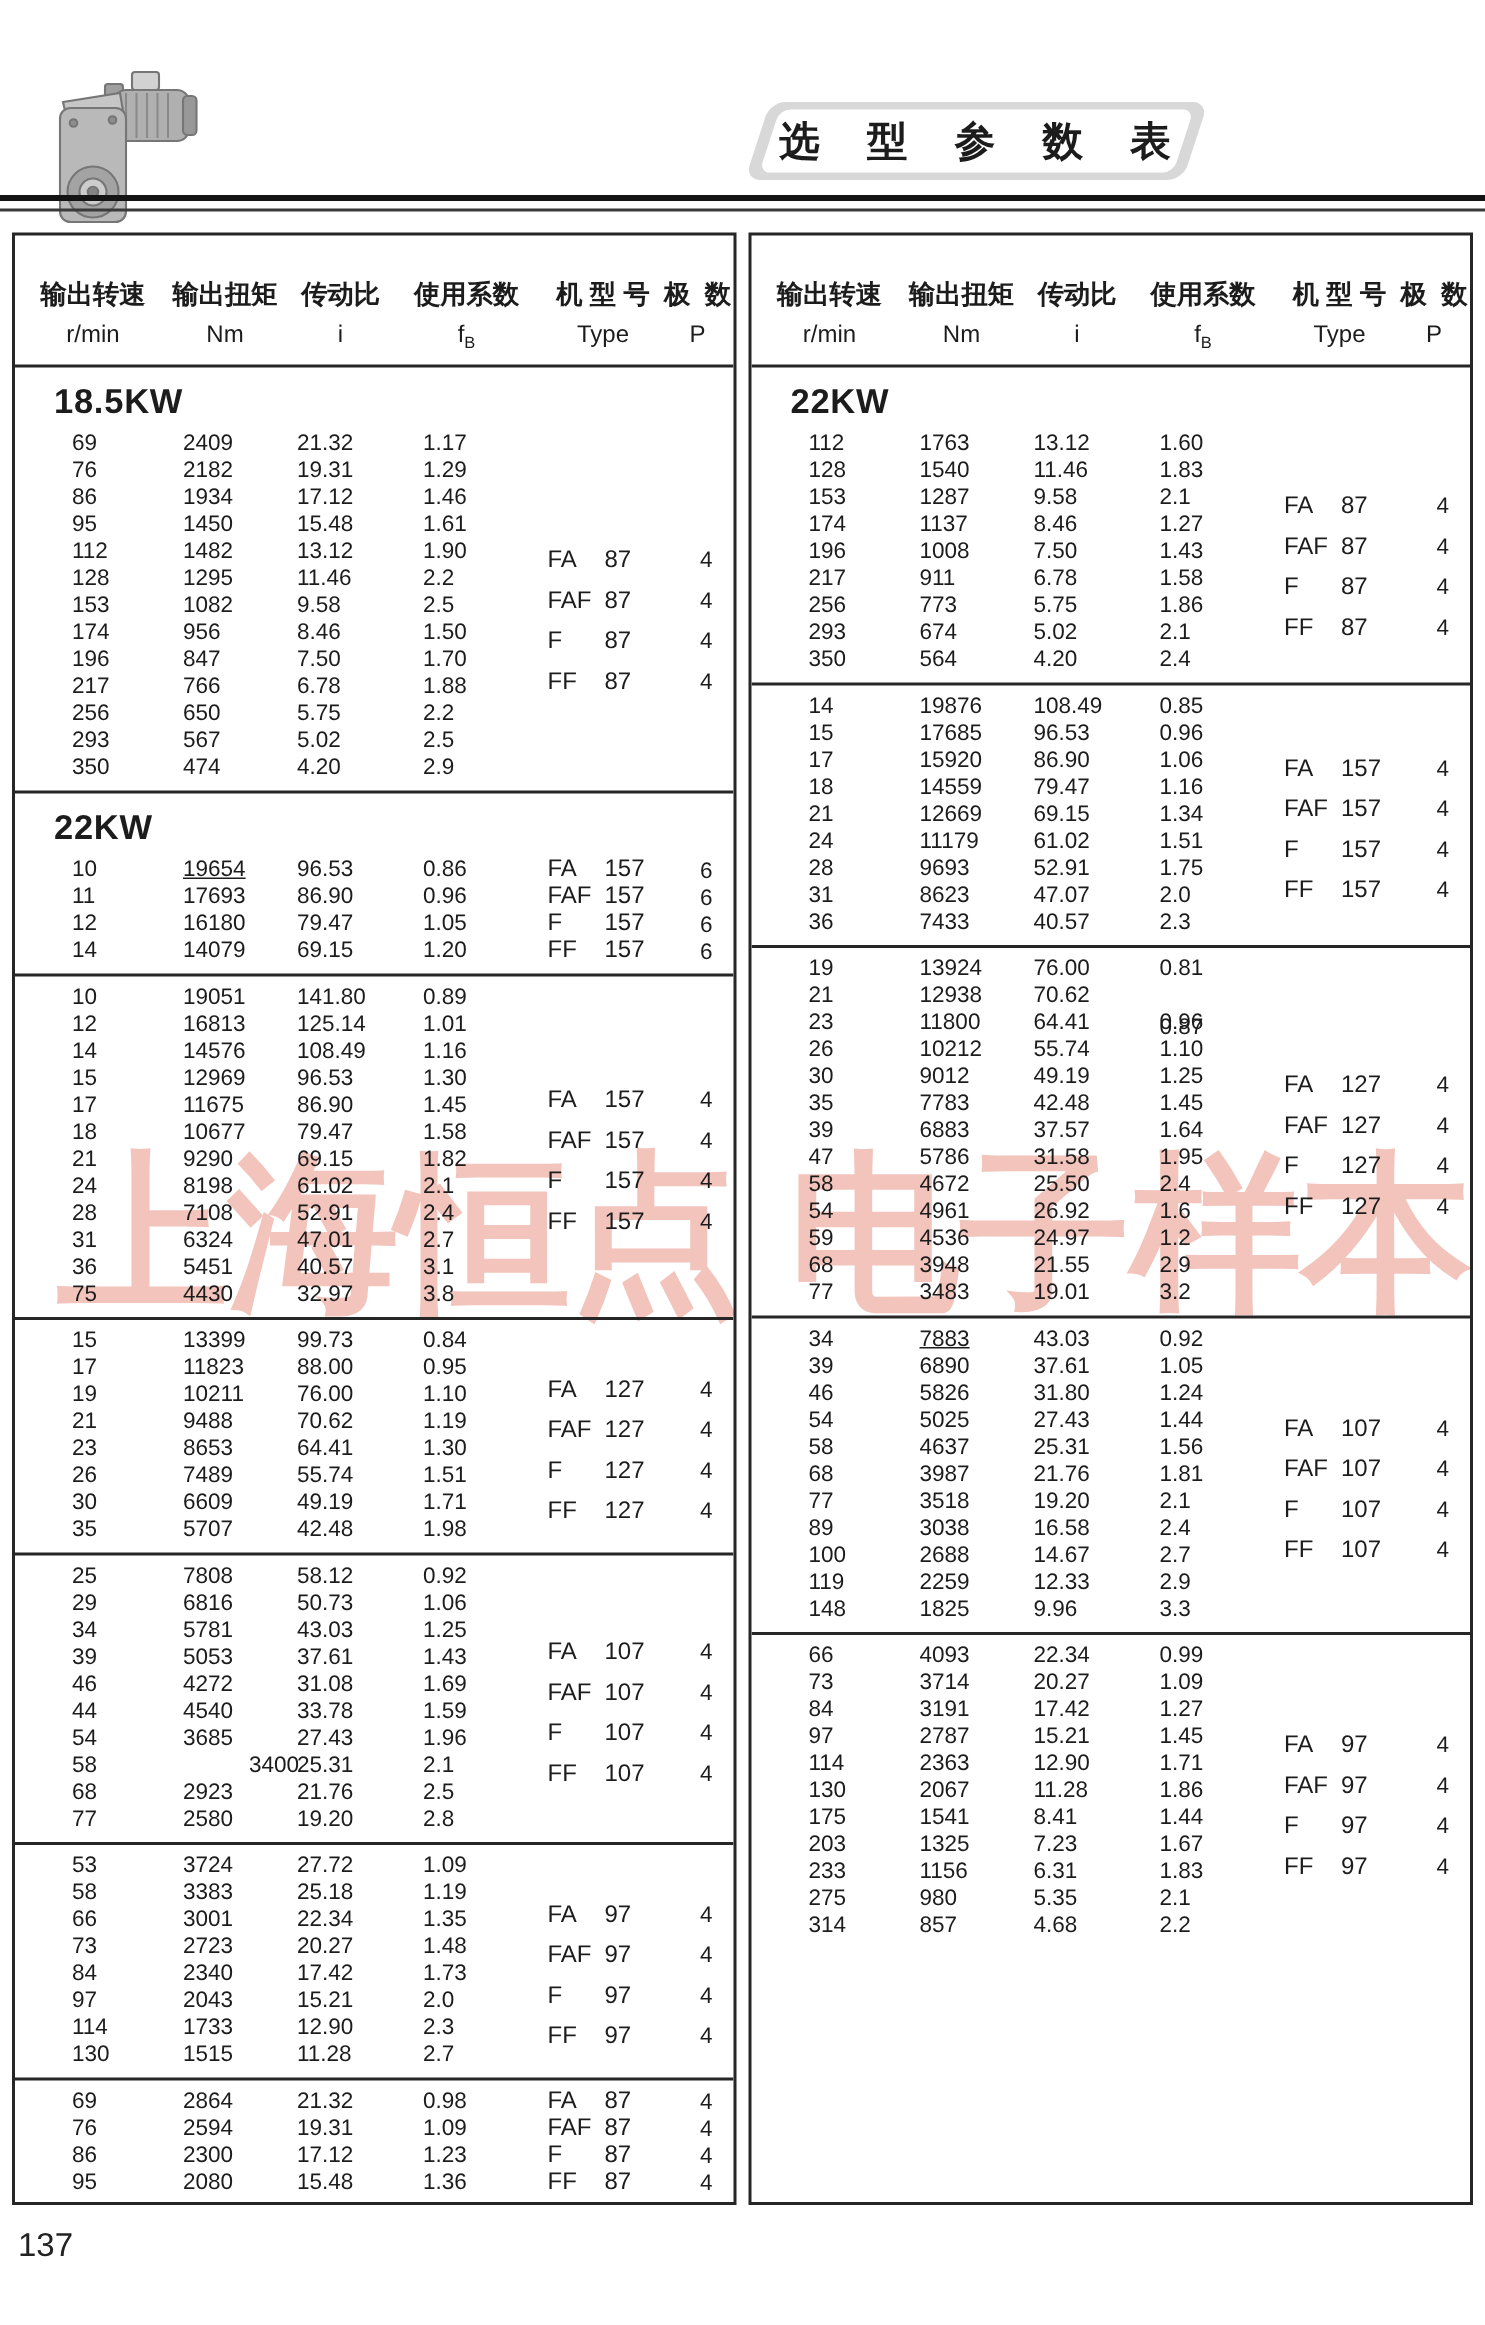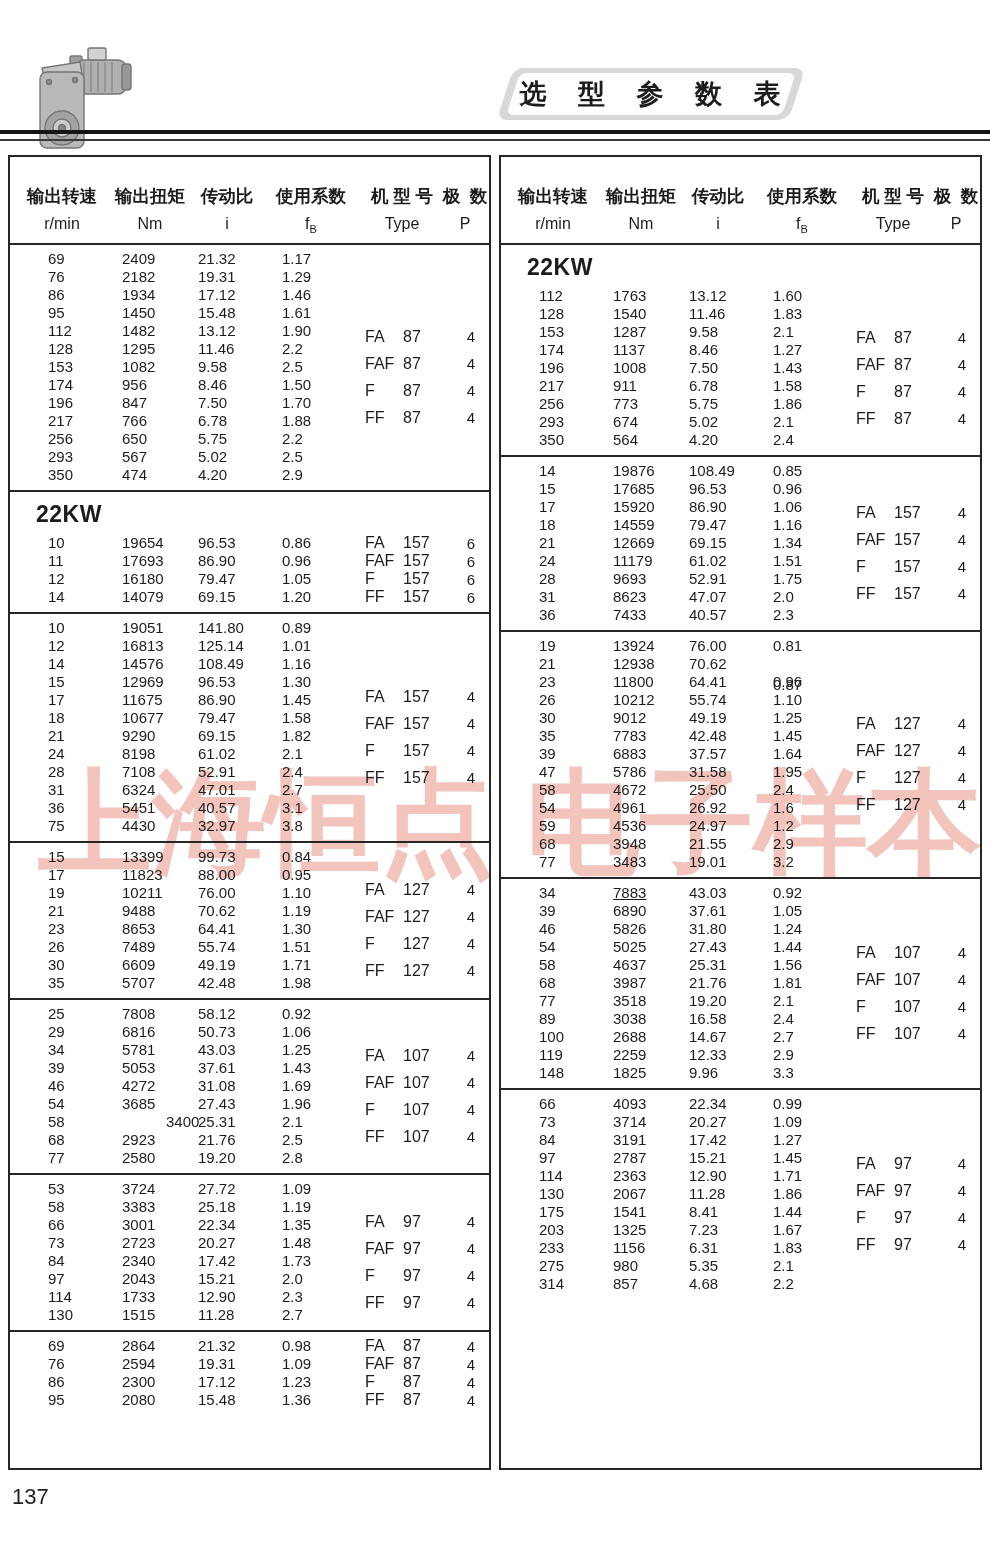--- a/index.html
+++ b/index.html
@@ -108,20 +108,21 @@
           <div class="hcell" style="left: 346px; width: 92px;">
             <div class="hlabel">机 型 号</div>
             <div class="hunit">Type</div>
           </div>
           <div class="hcell" style="left: 428px; width: 54px;">
             <div class="hlabel">极  数</div>
             <div class="hunit">P</div>
           </div>
         </div>
         <div class="group">
+          <div class="section-heading">18.5KW</div>
           <div class="rows">
             <div class="row">
               <span class="cell" style="left: 38px;">69</span>
               <span class="cell" style="left: 112px;">2409</span>
               <span class="cell" style="left: 188px;">21.32</span>
               <span class="cell" style="left: 272px;">1.17</span>
             </div>
             <div class="row">
               <span class="cell" style="left: 38px;">76</span>
               <span class="cell" style="left: 112px;">2182</span>
@@ -216,21 +217,21 @@
                 <span class="t-poles">4</span>
               </div>
             </div>
           </div>
         </div>
         <div class="group">
           <div class="section-heading">22KW</div>
           <div class="rows">
             <div class="row">
               <span class="cell" style="left: 38px;">10</span>
-              <span class="cell" style="left: 112px;">19654</span>
+              <span class="cell" style="left: 112px; text-decoration: underline;">19654</span>
               <span class="cell" style="left: 188px;">96.53</span>
               <span class="cell" style="left: 272px;">0.86</span>
             </div>
             <div class="row">
               <span class="cell" style="left: 38px;">11</span>
               <span class="cell" style="left: 112px;">17693</span>
               <span class="cell" style="left: 188px;">86.90</span>
               <span class="cell" style="left: 272px;">0.96</span>
             </div>
             <div class="row">
@@ -465,20 +466,26 @@
               <span class="cell" style="left: 38px;">39</span>
               <span class="cell" style="left: 112px;">5053</span>
               <span class="cell" style="left: 188px;">37.61</span>
               <span class="cell" style="left: 272px;">1.43</span>
             </div>
             <div class="row">
               <span class="cell" style="left: 38px;">46</span>
               <span class="cell" style="left: 112px;">4272</span>
               <span class="cell" style="left: 188px;">31.08</span>
               <span class="cell" style="left: 272px;">1.69</span>
+            </div>
+            <div class="row">
+              <span class="cell" style="left: 38px;">44</span>
+              <span class="cell" style="left: 112px;">4540</span>
+              <span class="cell" style="left: 188px;">33.78</span>
+              <span class="cell" style="left: 272px;">1.59</span>
             </div>
             <div class="row">
               <span class="cell" style="left: 38px;">54</span>
               <span class="cell" style="left: 112px;">3685</span>
               <span class="cell" style="left: 188px;">27.43</span>
               <span class="cell" style="left: 272px;">1.96</span>
             </div>
             <div class="row">
               <span class="cell" style="left: 38px;">58</span>
               <span class="cell" style="left: 112px; margin-left: 44px;">3400</span>

